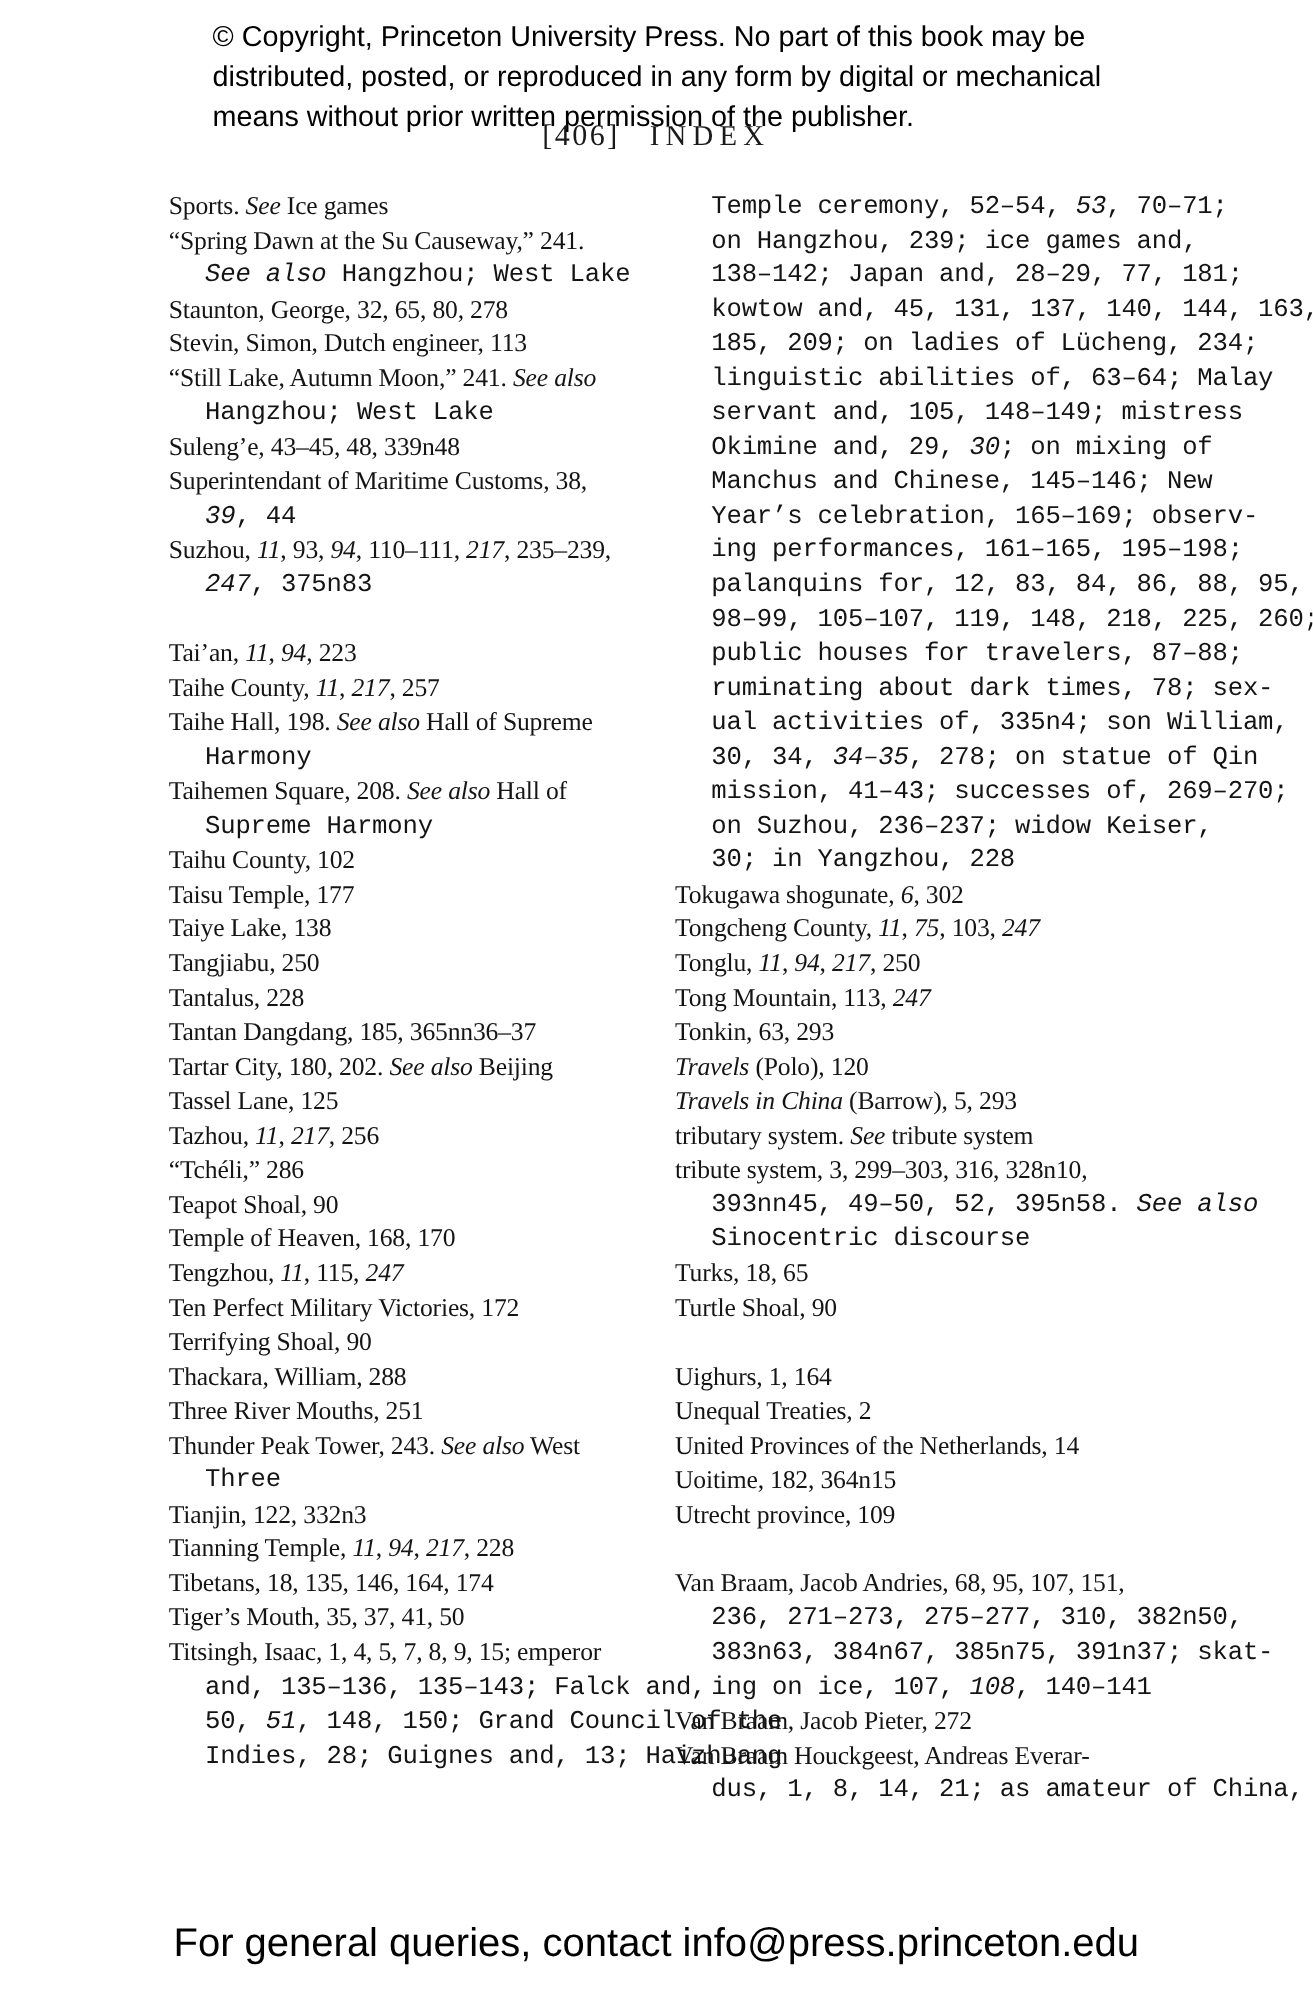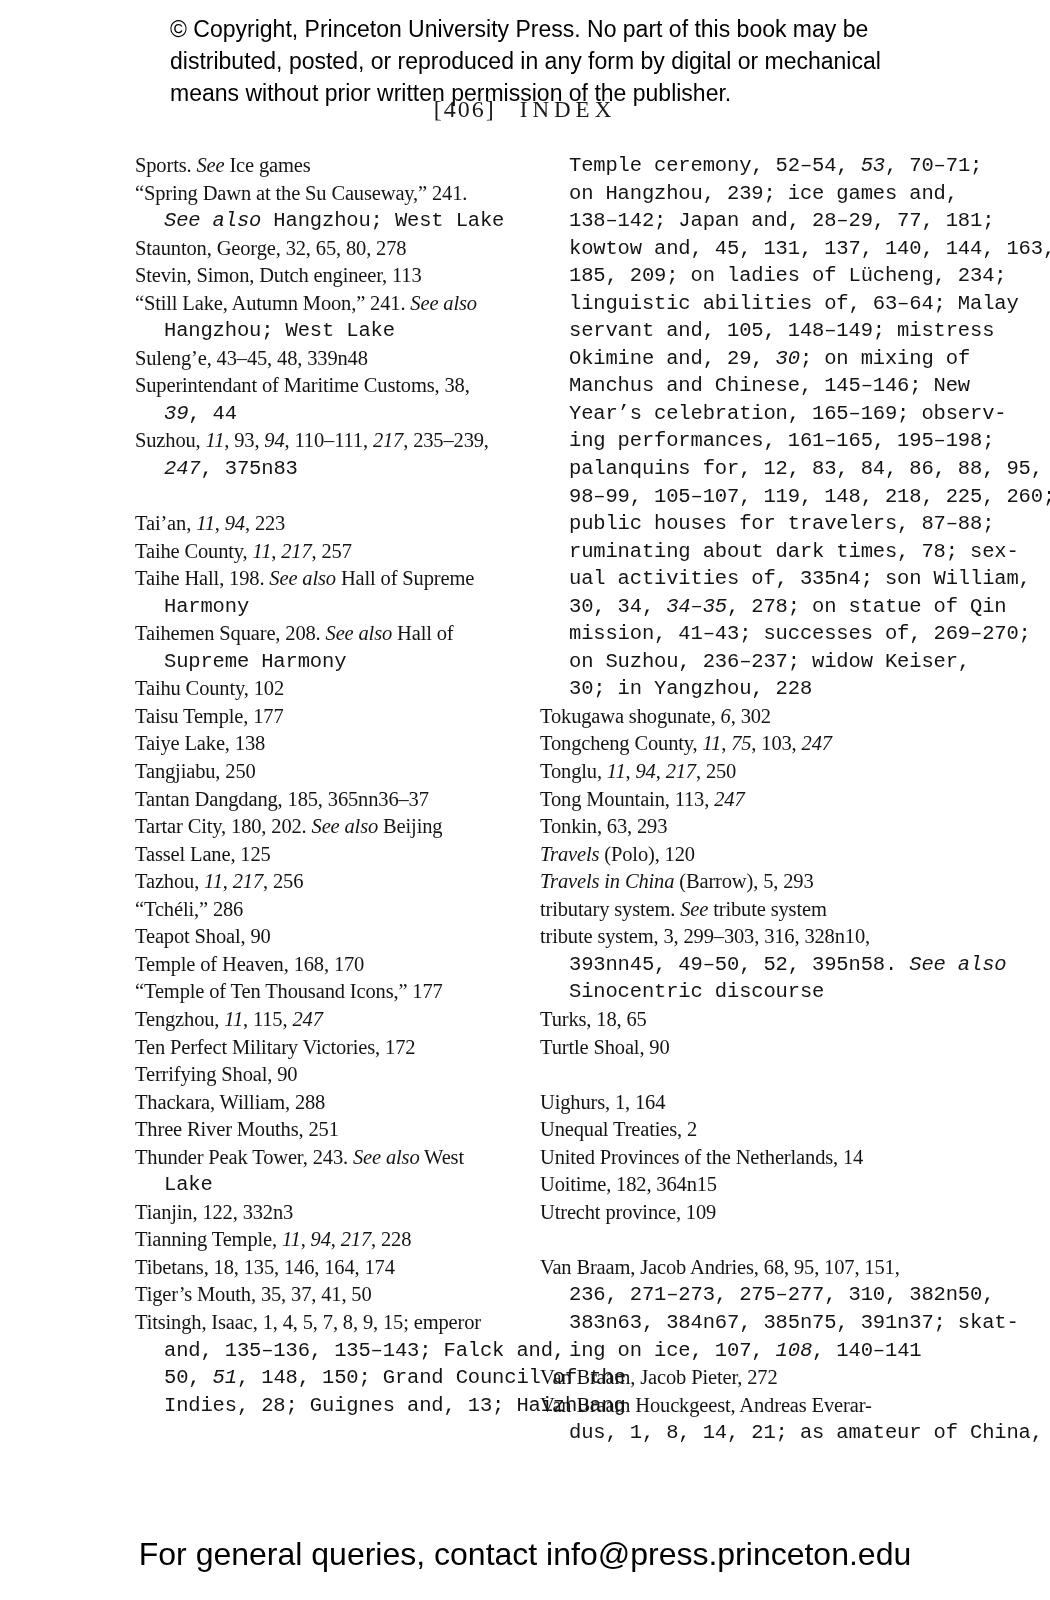--- a/index.html
+++ b/index.html
@@ -114,35 +114,35 @@
         <div class="line">Tai’an, <i>11</i>, <i>94</i>, 223</div>
         <div class="line">Taihe County, <i>11</i>, <i>217</i>, 257</div>
         <div class="line">Taihe Hall, 198. <i>See also</i> Hall of Supreme</div>
         <div class="line cont">Harmony</div>
         <div class="line">Taihemen Square, 208. <i>See also</i> Hall of</div>
         <div class="line cont">Supreme Harmony</div>
         <div class="line">Taihu County, 102</div>
         <div class="line">Taisu Temple, 177</div>
         <div class="line">Taiye Lake, 138</div>
         <div class="line">Tangjiabu, 250</div>
+        <div class="line">Tantalus, 228</div>
         <div class="line">Tantan Dangdang, 185, 365nn36–37</div>
         <div class="line">Tartar City, 180, 202. <i>See also</i> Beijing</div>
         <div class="line">Tassel Lane, 125</div>
         <div class="line">Tazhou, <i>11</i>, <i>217</i>, 256</div>
         <div class="line">“Tchéli,” 286</div>
         <div class="line">Teapot Shoal, 90</div>
         <div class="line">Temple of Heaven, 168, 170</div>
-        <div class="line">“Temple of Ten Thousand Icons,” 177</div>
         <div class="line">Tengzhou, <i>11</i>, 115, <i>247</i></div>
         <div class="line">Ten Perfect Military Victories, 172</div>
         <div class="line">Terrifying Shoal, 90</div>
         <div class="line">Thackara, William, 288</div>
         <div class="line">Three River Mouths, 251</div>
         <div class="line">Thunder Peak Tower, 243. <i>See also</i> West</div>
-        <div class="line cont">Lake</div>
+        <div class="line cont">Three</div>
         <div class="line">Tianjin, 122, 332n3</div>
         <div class="line">Tianning Temple, <i>11</i>, <i>94</i>, <i>217</i>, 228</div>
         <div class="line">Tibetans, 18, 135, 146, 164, 174</div>
         <div class="line">Tiger’s Mouth, 35, 37, 41, 50</div>
         <div class="line">Titsingh, Isaac, 1, 4, 5, 7, 8, 9, 15; emperor</div>
         <div class="line cont">and, 135–136, 135–143; Falck and,</div>
         <div class="line cont">50, <i>51</i>, 148, 150; Grand Council of the</div>
         <div class="line cont">Indies, 28; Guignes and, 13; Haizhuang</div>
       </div>
     <div class="col">

